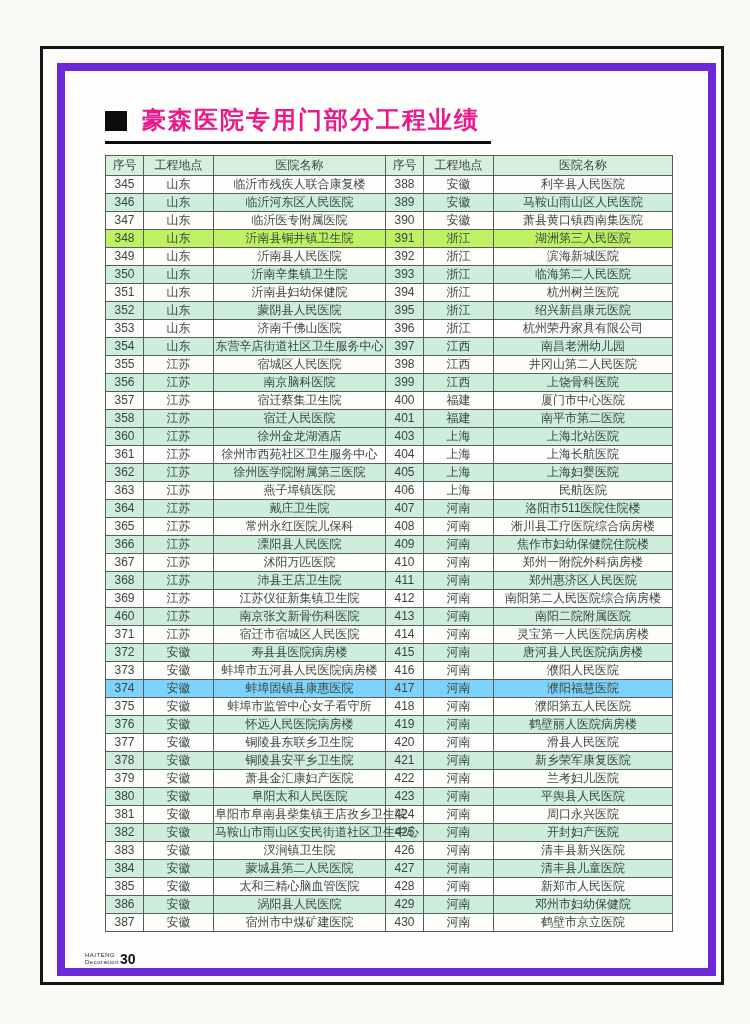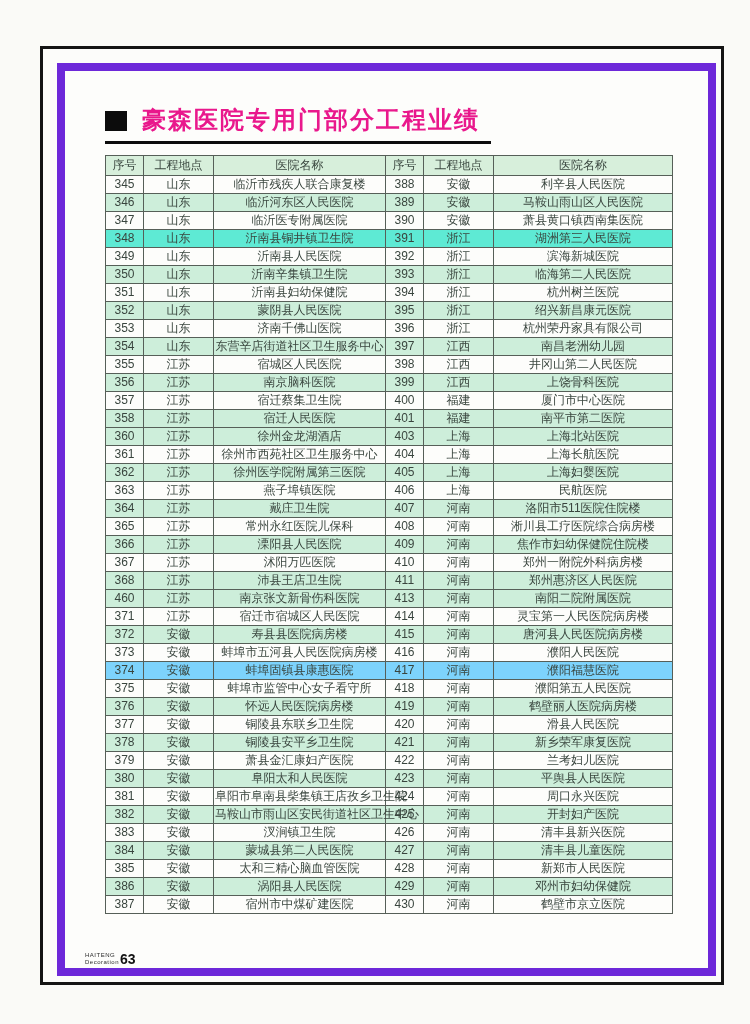--- a/index.html
+++ b/index.html
@@ -101,21 +101,21 @@
             <td>马鞍山雨山区人民医院</td>
           </tr>
           <tr style="background: rgb(253, 253, 251);">
             <td>347</td>
             <td>山东</td>
             <td>临沂医专附属医院</td>
             <td>390</td>
             <td>安徽</td>
             <td>萧县黄口镇西南集医院</td>
           </tr>
-          <tr style="background: #5eead4;">
+          <tr style="background: #bef264;">
             <td>348</td>
             <td>山东</td>
             <td>沂南县铜井镇卫生院</td>
             <td>391</td>
             <td>浙江</td>
             <td>湖洲第三人民医院</td>
           </tr>
           <tr style="background: rgb(253, 253, 251);">
             <td>349</td>
             <td>山东</td>
@@ -260,20 +260,28 @@
             <td>河南</td>
             <td>郑州一附院外科病房楼</td>
           </tr>
           <tr style="background: rgb(205, 238, 218);">
             <td>368</td>
             <td>江苏</td>
             <td>沛县王店卫生院</td>
             <td>411</td>
             <td>河南</td>
             <td>郑州惠济区人民医院</td>
+          </tr>
+          <tr style="background: rgb(253, 253, 251);">
+            <td>369</td>
+            <td>江苏</td>
+            <td>江苏仪征新集镇卫生院</td>
+            <td>412</td>
+            <td>河南</td>
+            <td>南阳第二人民医院综合病房楼</td>
           </tr>
           <tr style="background: rgb(205, 238, 218);">
             <td>460</td>
             <td>江苏</td>
             <td>南京张文新骨伤科医院</td>
             <td>413</td>
             <td>河南</td>
             <td>南阳二院附属医院</td>
           </tr>
           <tr style="background: rgb(253, 253, 251);">
@@ -413,17 +421,17 @@
             <td>鹤壁市京立医院</td>
           </tr>
         </tbody>
     </table>
 
     <div class="footer">
       <div class="brand">
         <div>HAITENG</div>
         <div>Decoration</div>
       </div>
-      <div class="page-num">63</div>
+      <div class="page-num">30</div>
     </div>
 
   </div>
 </div>
 
 </body></html>

